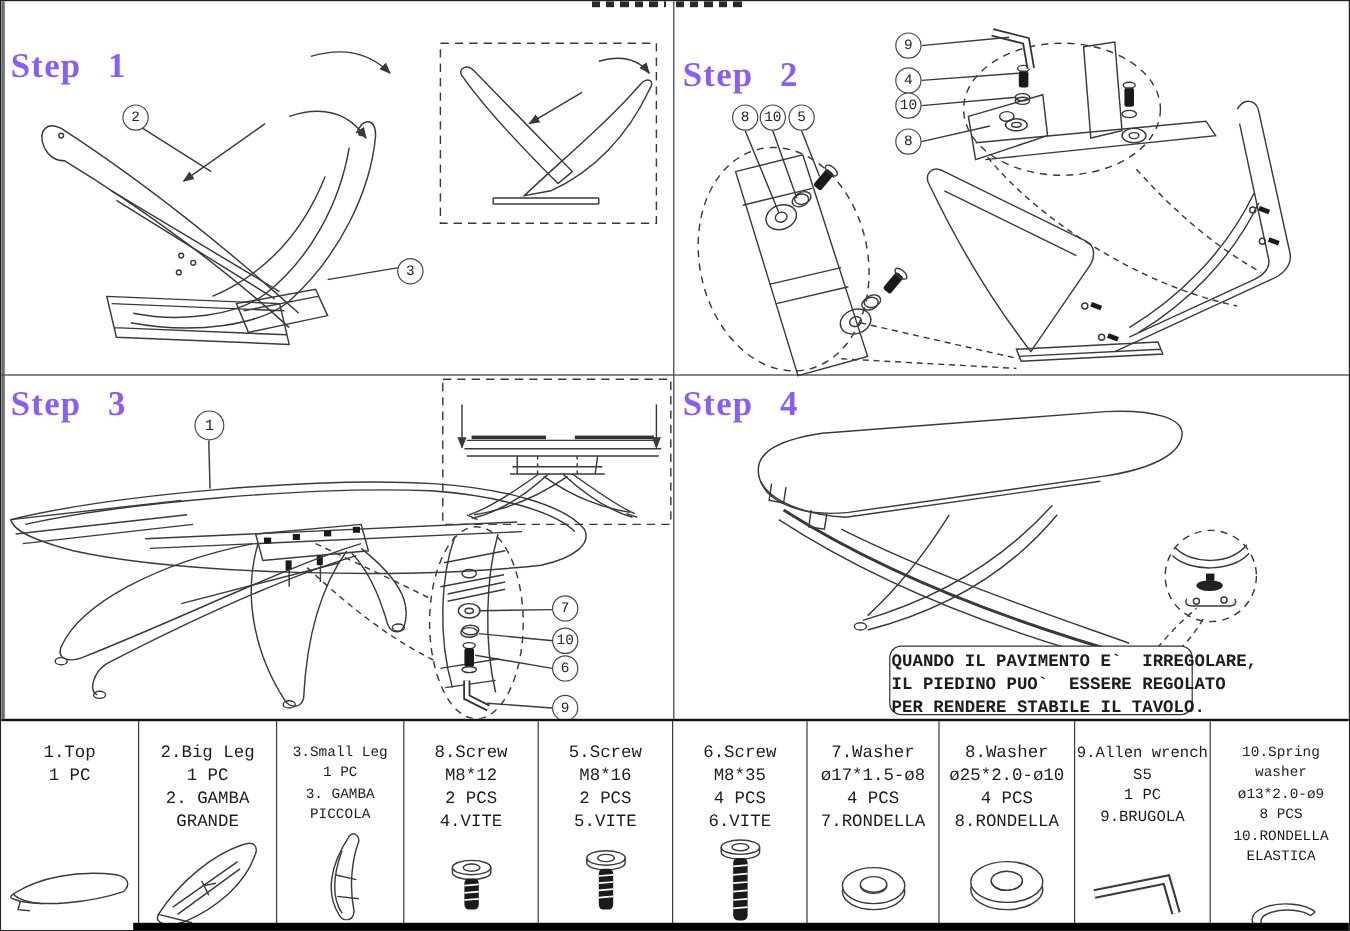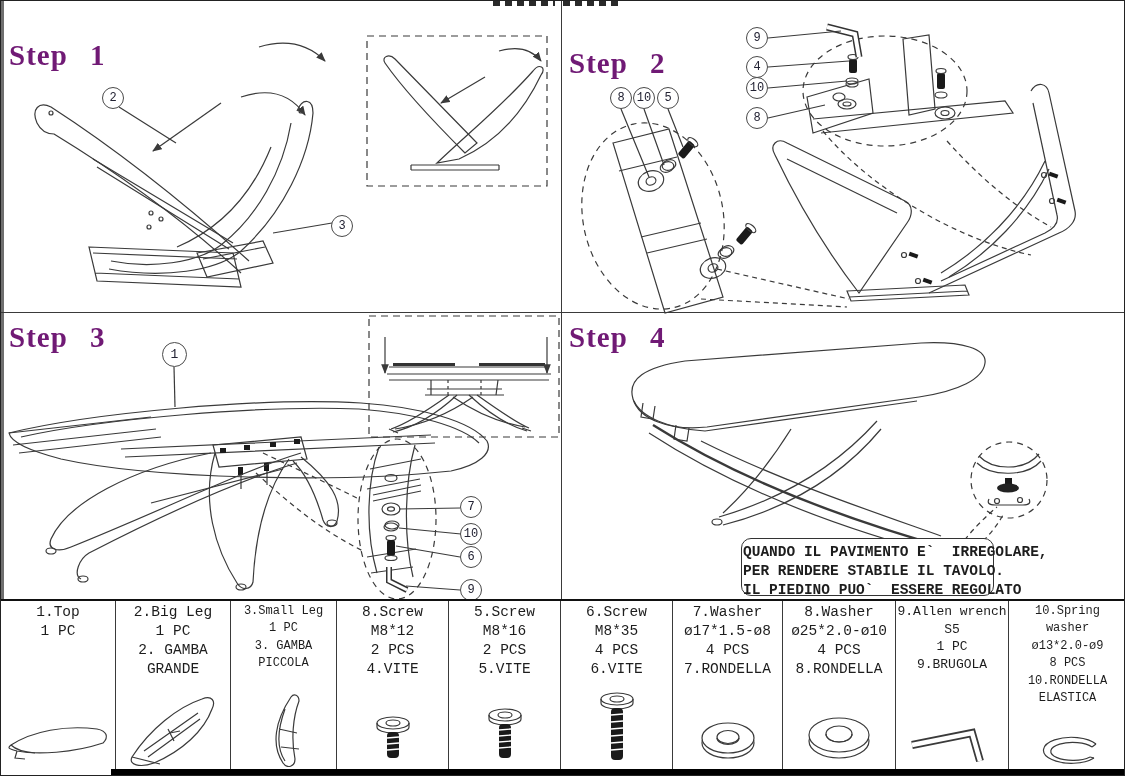--- a/index.html
+++ b/index.html
@@ -4,32 +4,32 @@
 <style>
   html,body{margin:0;padding:0;background:#e8e8e8;}
   #canvas{position:relative;width:1125px;height:776px;background:#ffffff;
     border:1.5px solid #222;box-sizing:border-box;overflow:hidden;
     font-family:"Liberation Mono","DejaVu Sans Mono",monospace;}
   .left-strip{position:absolute;left:0;top:0;width:3px;height:598px;background:#6f6f6f;}
   .divider-v{position:absolute;left:560px;top:0;width:1px;height:598px;background:#3a3a3a;}
   .divider-h{position:absolute;left:0;top:311px;width:1125px;height:1px;background:#3a3a3a;}
   svg.art{position:absolute;left:0;top:0;}
   .step-title{position:absolute;font-family:"Liberation Serif","DejaVu Serif",serif;
-    font-weight:bold;font-size:29px;color:#701a75;letter-spacing:1px;word-spacing:14px;}
+    font-weight:bold;font-size:29px;color:#8b5cf6;letter-spacing:1px;word-spacing:14px;}
   .callout{position:absolute;width:22px;height:22px;border:1.3px solid #4a4a4a;border-radius:50%;
     display:flex;align-items:center;justify-content:center;font-size:12px;color:#223;
     box-sizing:border-box;background:rgba(255,255,255,.75);line-height:1;}
   .callout.big{width:25px;height:25px;font-size:13px;}
   .note{position:absolute;left:740px;top:537px;width:253px;height:58px;border:1.6px solid #333;
     border-radius:10px;box-sizing:border-box;padding:4px 1px;background:#fff;
     font-size:12px;font-weight:bold;color:#1b1b1b;line-height:1.42;white-space:pre;}
   .parts{position:absolute;left:0;top:598px;width:1125px;height:178px;display:flex;
     border-top:2px solid #111;box-sizing:border-box;background:#fff;}
   .cell{box-sizing:border-box;border-right:1px solid #3a3a3a;display:flex;flex-direction:column;
-    align-items:center;padding-top:2px;}
+    align-items:center;padding-top:18px;}
   .cell:last-child{border-right:none;}
   .pline{font-size:14.5px;line-height:1.3;color:#1d1d1d;text-align:center;white-space:pre;}
   .cell.small .pline{font-size:12px;line-height:1.45;}
   .cell.mid .pline{font-size:13px;line-height:1.35;}
   .icon-wrap{margin-top:auto;margin-bottom:5px;}
   .black-bar{position:absolute;left:110px;bottom:0;width:1015px;height:6px;background:#000;}
   .frag{position:absolute;top:0;height:5px;
     background:repeating-linear-gradient(90deg,#2a2a2a 0 7px,transparent 7px 12px);}
 </style>
 </head>
@@ -268,21 +268,21 @@
   <div class="callout" style="left:609px;top:86px;">8</div>
   <div class="callout" style="left:632px;top:86px;">10</div>
   <div class="callout" style="left:656px;top:86px;">5</div>
 
   <div class="callout big" style="left:161px;top:341px;">1</div>
   <div class="callout" style="left:459px;top:495px;">7</div>
   <div class="callout" style="left:459px;top:522px;">10</div>
   <div class="callout" style="left:459px;top:545px;">6</div>
   <div class="callout" style="left:459px;top:578px;">9</div>
 
-  <div class="note"><div class="pline">QUANDO IL PAVIMENTO E`  IRREGOLARE,</div><div class="pline">PER RENDERE STABILE IL TAVOLO.</div><div class="pline">IL PIEDINO PUO`  ESSERE REGOLATO</div></div>
+  <div class="note"><div class="pline">QUANDO IL PAVIMENTO E`  IRREGOLARE,</div><div class="pline">IL PIEDINO PUO`  ESSERE REGOLATO</div><div class="pline">PER RENDERE STABILE IL TAVOLO.</div></div>
 
   <div class="parts">
 
     <div class="cell" style="flex:0 0 115px;">
       <div>
           <div class="pline">1.Top</div>
           <div class="pline">1 PC</div>
         </div>
       <div class="icon-wrap">
         <svg width="106" height="52" viewBox="0 0 106 52" stroke="#3a3a3a" stroke-width="1.2" fill="none">

